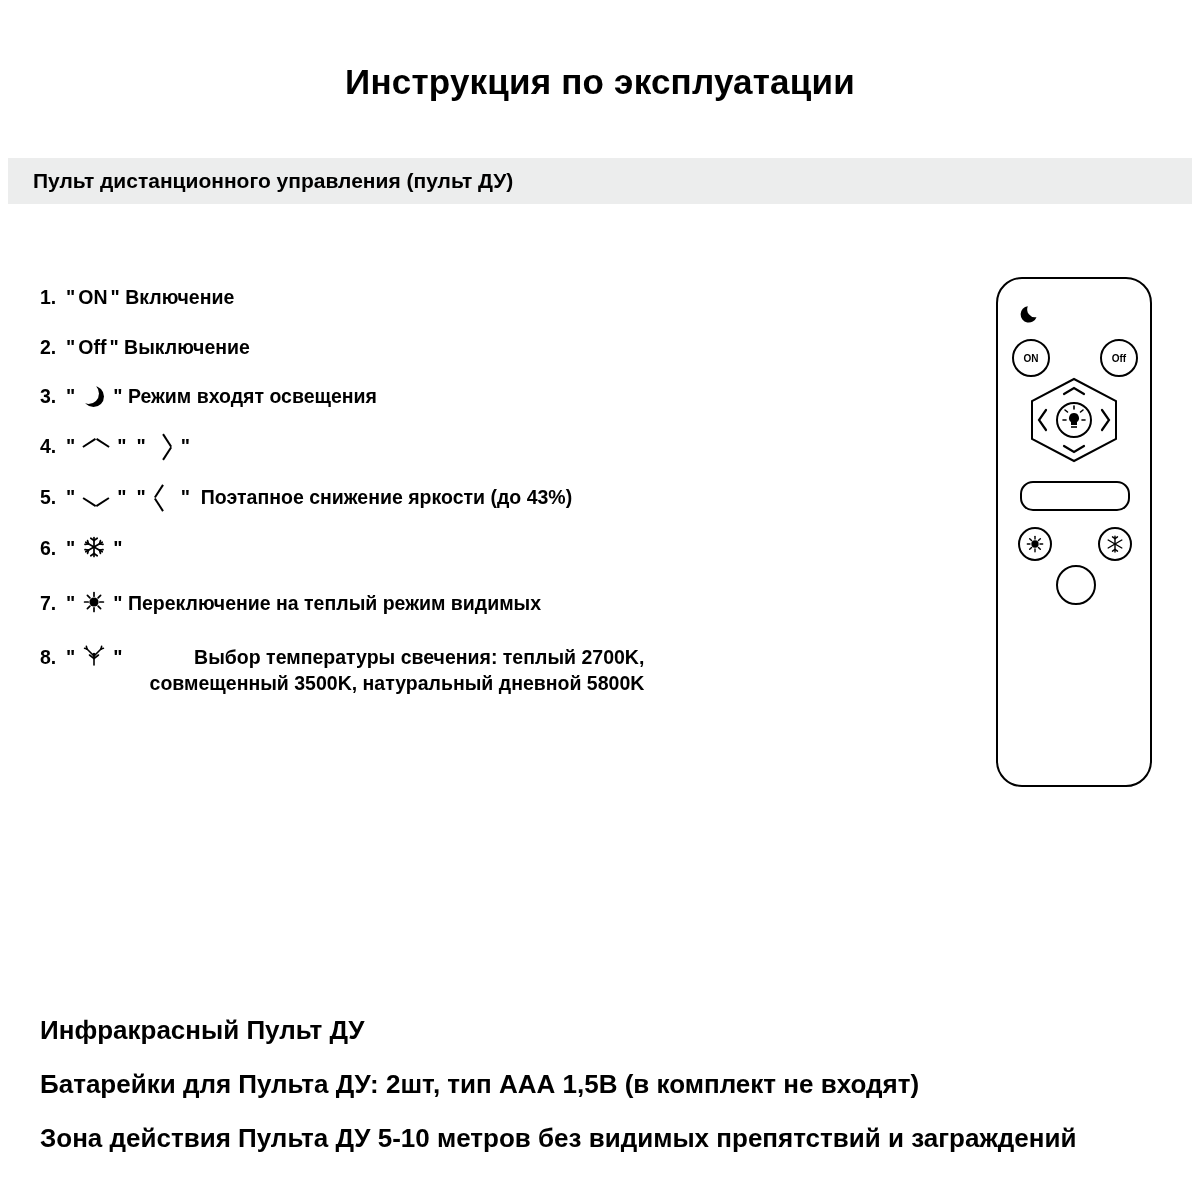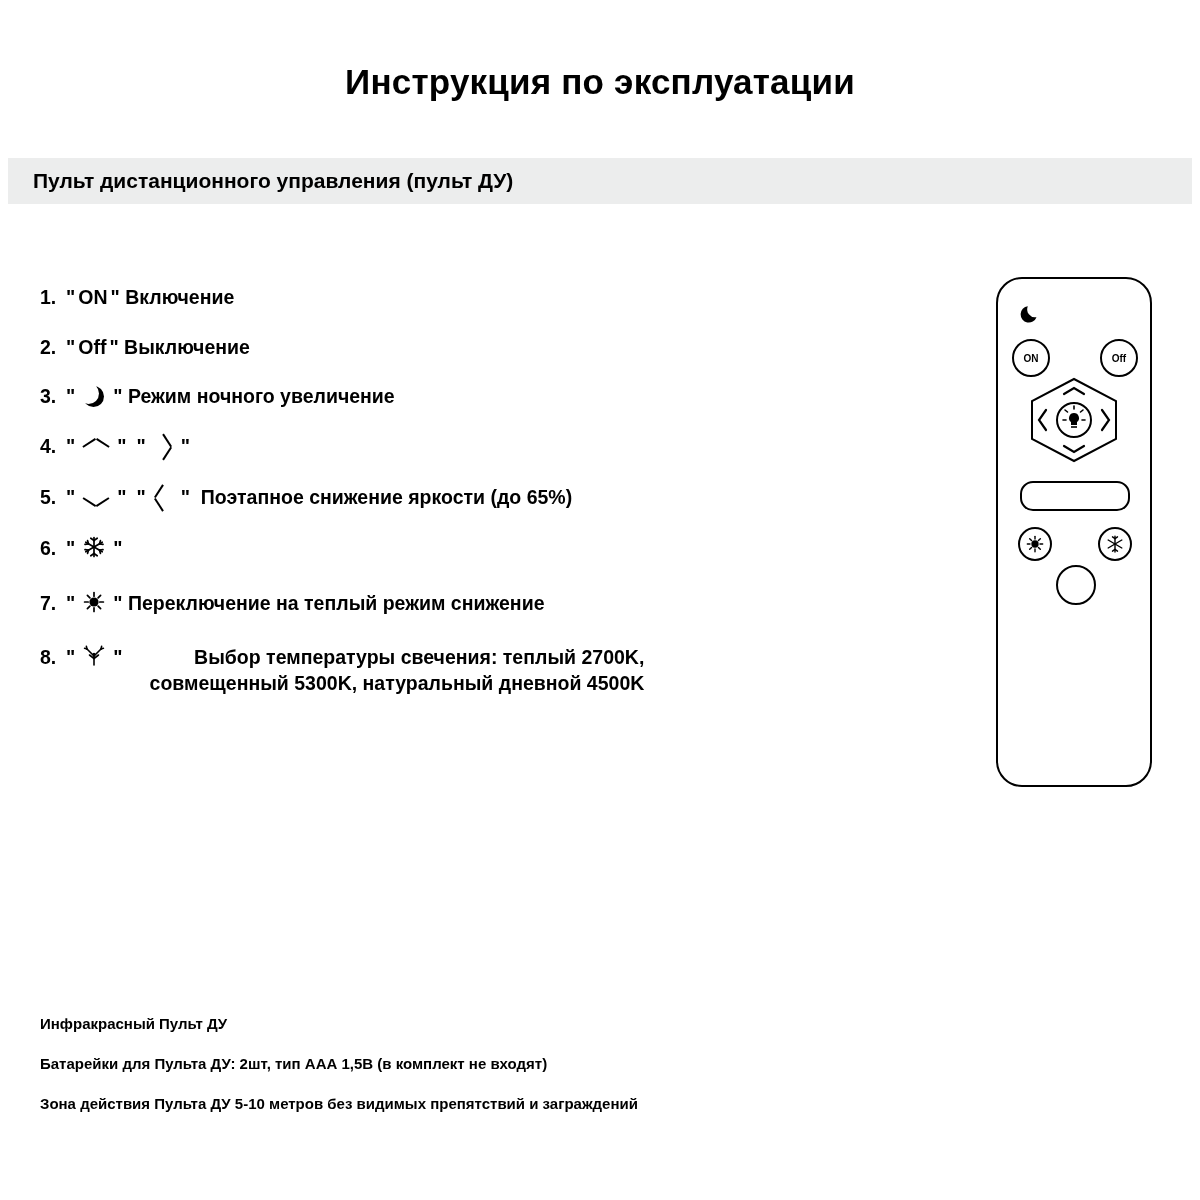--- a/index.html
+++ b/index.html
@@ -133,21 +133,21 @@
   .chev.left i:first-child { top: 0; transform: rotate(33deg); transform-origin: center top; }
   .chev.left i:last-child  { bottom: 0; top: auto; transform: rotate(-33deg); transform-origin: center bottom; }
 
   .tech-block {
     position: absolute;
     top: 1015px;
     left: 40px;
     width: 1130px;
   }
   .tech-line {
-    font-size: 15px;
+    font-size: 26px;
     font-weight: bold;
     margin-bottom: 23px;
   }
 
   
   .remote-wrap {
     position: absolute;
     left: 996px;
     top: 277px;
     width: 156px;
@@ -219,21 +219,21 @@
     </div>
 
     <div class="list-item">
       <span class="li-num">3.</span>
       <span class="li-body">
         <span class="q">"</span>
         <span class="ico-inline" style="padding:0 8px;">
           <span class="moon-glyph"></span>
         </span>
         <span class="q">"</span>
-        <span class="li-text"> Режим ночного увеличение</span>
+        <span class="li-text"> Режим входят освещения</span>
       </span>
     </div>
 
     <div class="list-item">
       <span class="li-num">4.</span>
       <span class="li-body">
         <span class="q">"</span>
         <span class="ico-inline" style="padding:0 8px;">
           <span class="chev up"><i></i><i></i></span>
         </span>
@@ -252,21 +252,21 @@
         <span class="q">"</span>
         <span class="ico-inline" style="padding:0 8px;">
           <span class="chev down"><i></i><i></i></span>
         </span>
         <span class="q">"</span>
         <span class="q" style="padding-left:10px;">"</span>
         <span class="ico-inline" style="padding:0 10px;">
           <span class="chev left"><i></i><i></i></span>
         </span>
         <span class="q">"</span>
-        <span class="li-text">  Поэтапное снижение яркости (до 65%)</span>
+        <span class="li-text">  Поэтапное снижение яркости (до 43%)</span>
       </span>
     </div>
 
     <div class="list-item">
       <span class="li-num">6.</span>
       <span class="li-body">
         <span class="q">"</span>
         <span class="ico-inline" style="padding:0 7px;">
           <svg width="24" height="24" viewBox="0 0 24 24">
             <g stroke="#000" stroke-width="1.7" stroke-linecap="round">
@@ -305,21 +305,21 @@
               <line x1="2.6" y1="12" x2="6.2" y2="12"></line>
               <line x1="17.8" y1="12" x2="21.4" y2="12"></line>
               <line x1="5.4" y1="5.4" x2="7.9" y2="7.9"></line>
               <line x1="16.1" y1="16.1" x2="18.6" y2="18.6"></line>
               <line x1="5.4" y1="18.6" x2="7.9" y2="16.1"></line>
               <line x1="16.1" y1="7.9" x2="18.6" y2="5.4"></line>
             </g>
           </svg>
         </span>
         <span class="q">"</span>
-        <span class="li-text"> Переключение на теплый режим снижение</span>
+        <span class="li-text"> Переключение на теплый режим видимых</span>
       </span>
     </div>
 
     <div class="list-item" style="align-items:flex-start;">
       <span class="li-num">8.</span>
       <span class="li-body">
         <span class="q">"</span>
         <span class="ico-inline" style="padding:0 7px;">
           <svg width="24" height="24" viewBox="0 0 24 24">
             <g stroke="#000" stroke-width="1.6" stroke-linecap="round">
@@ -331,21 +331,21 @@
               <line x1="5" y1="5" x2="2.6" y2="4.2"></line>
                 <line x1="5" y1="5" x2="4.4" y2="2.4"></line>
               <line x1="19" y1="5" x2="21.4" y2="4.2"></line>
                 <line x1="19" y1="5" x2="19.6" y2="2.4"></line>
             </g>
             <circle cx="12" cy="10.4" r="1.6" fill="#000"></circle>
           </svg>
         </span>
         <span class="q">"</span>
         <span class="li-text"> Выбор температуры свечения: теплый 2700K,
-     совмещенный 5300K, натуральный дневной 4500K</span>
+     совмещенный 3500K, натуральный дневной 5800K</span>
       </span>
     </div>
 
   </div>
 
   <div class="remote-wrap">
     <div class="remote-body"></div>
 
     <div class="btn-circle" style="left:18px; top:20px; width:34px; height:34px; border:0;">
       <svg width="24" height="24" viewBox="0 0 24 24">

